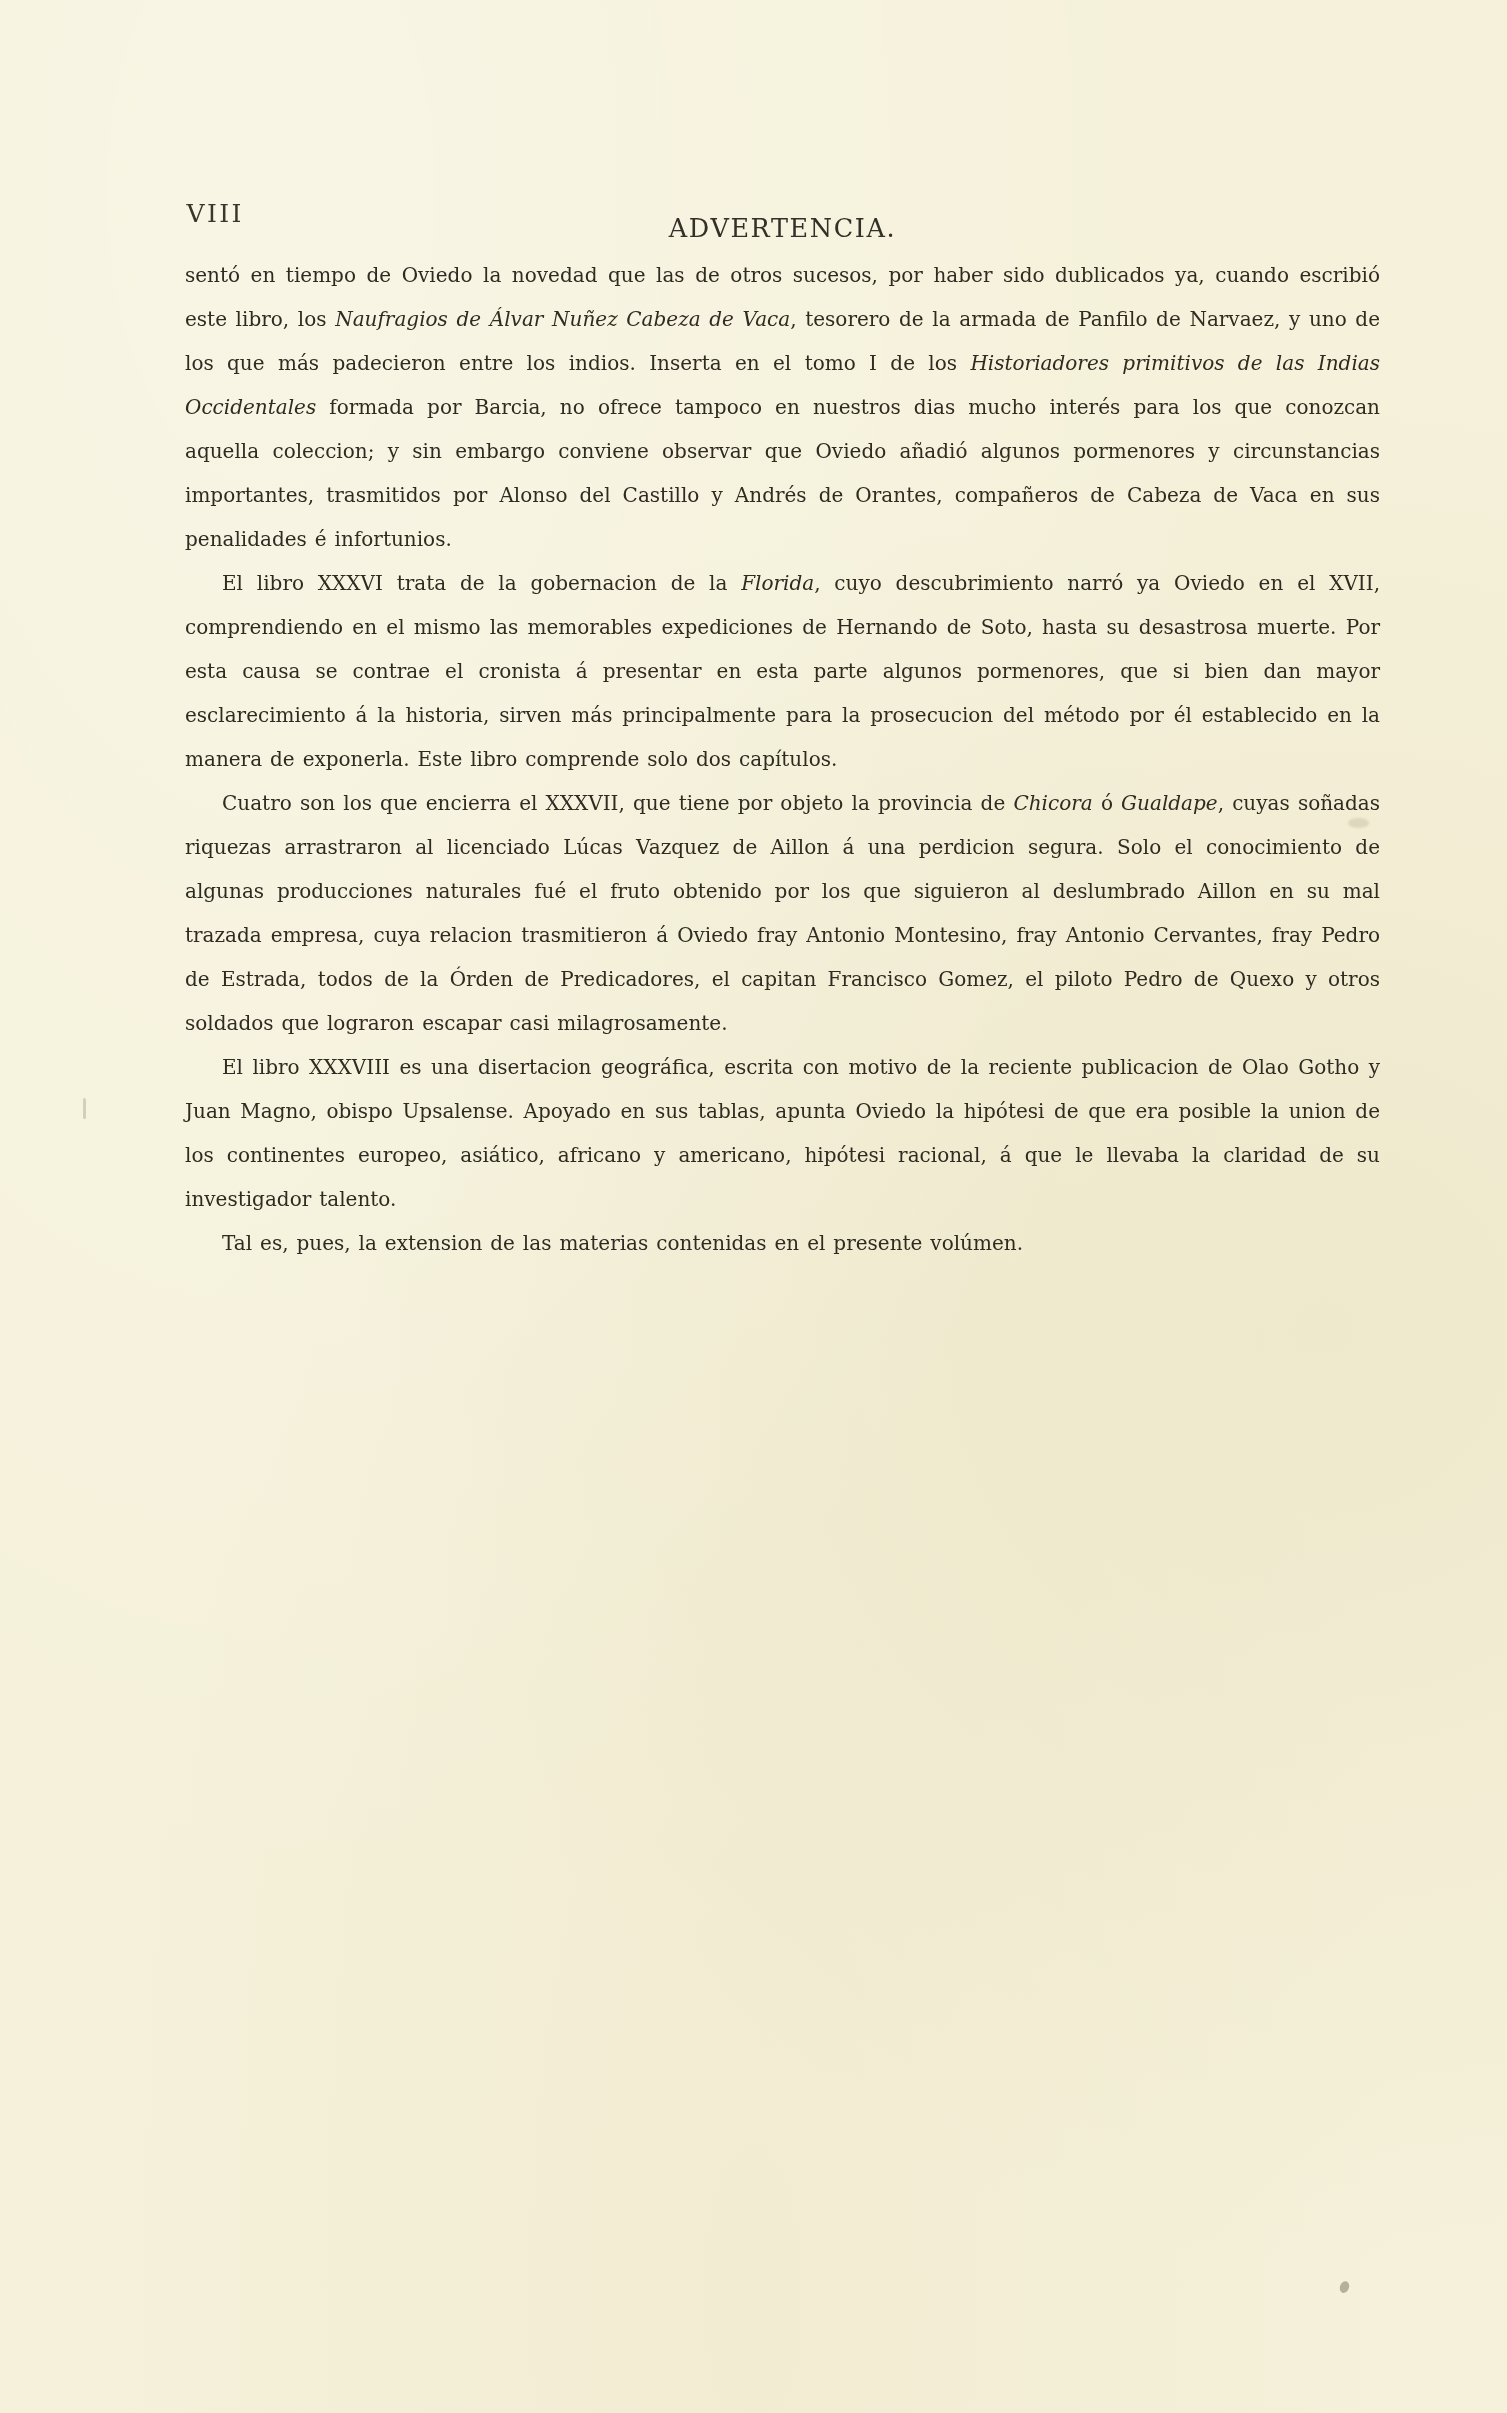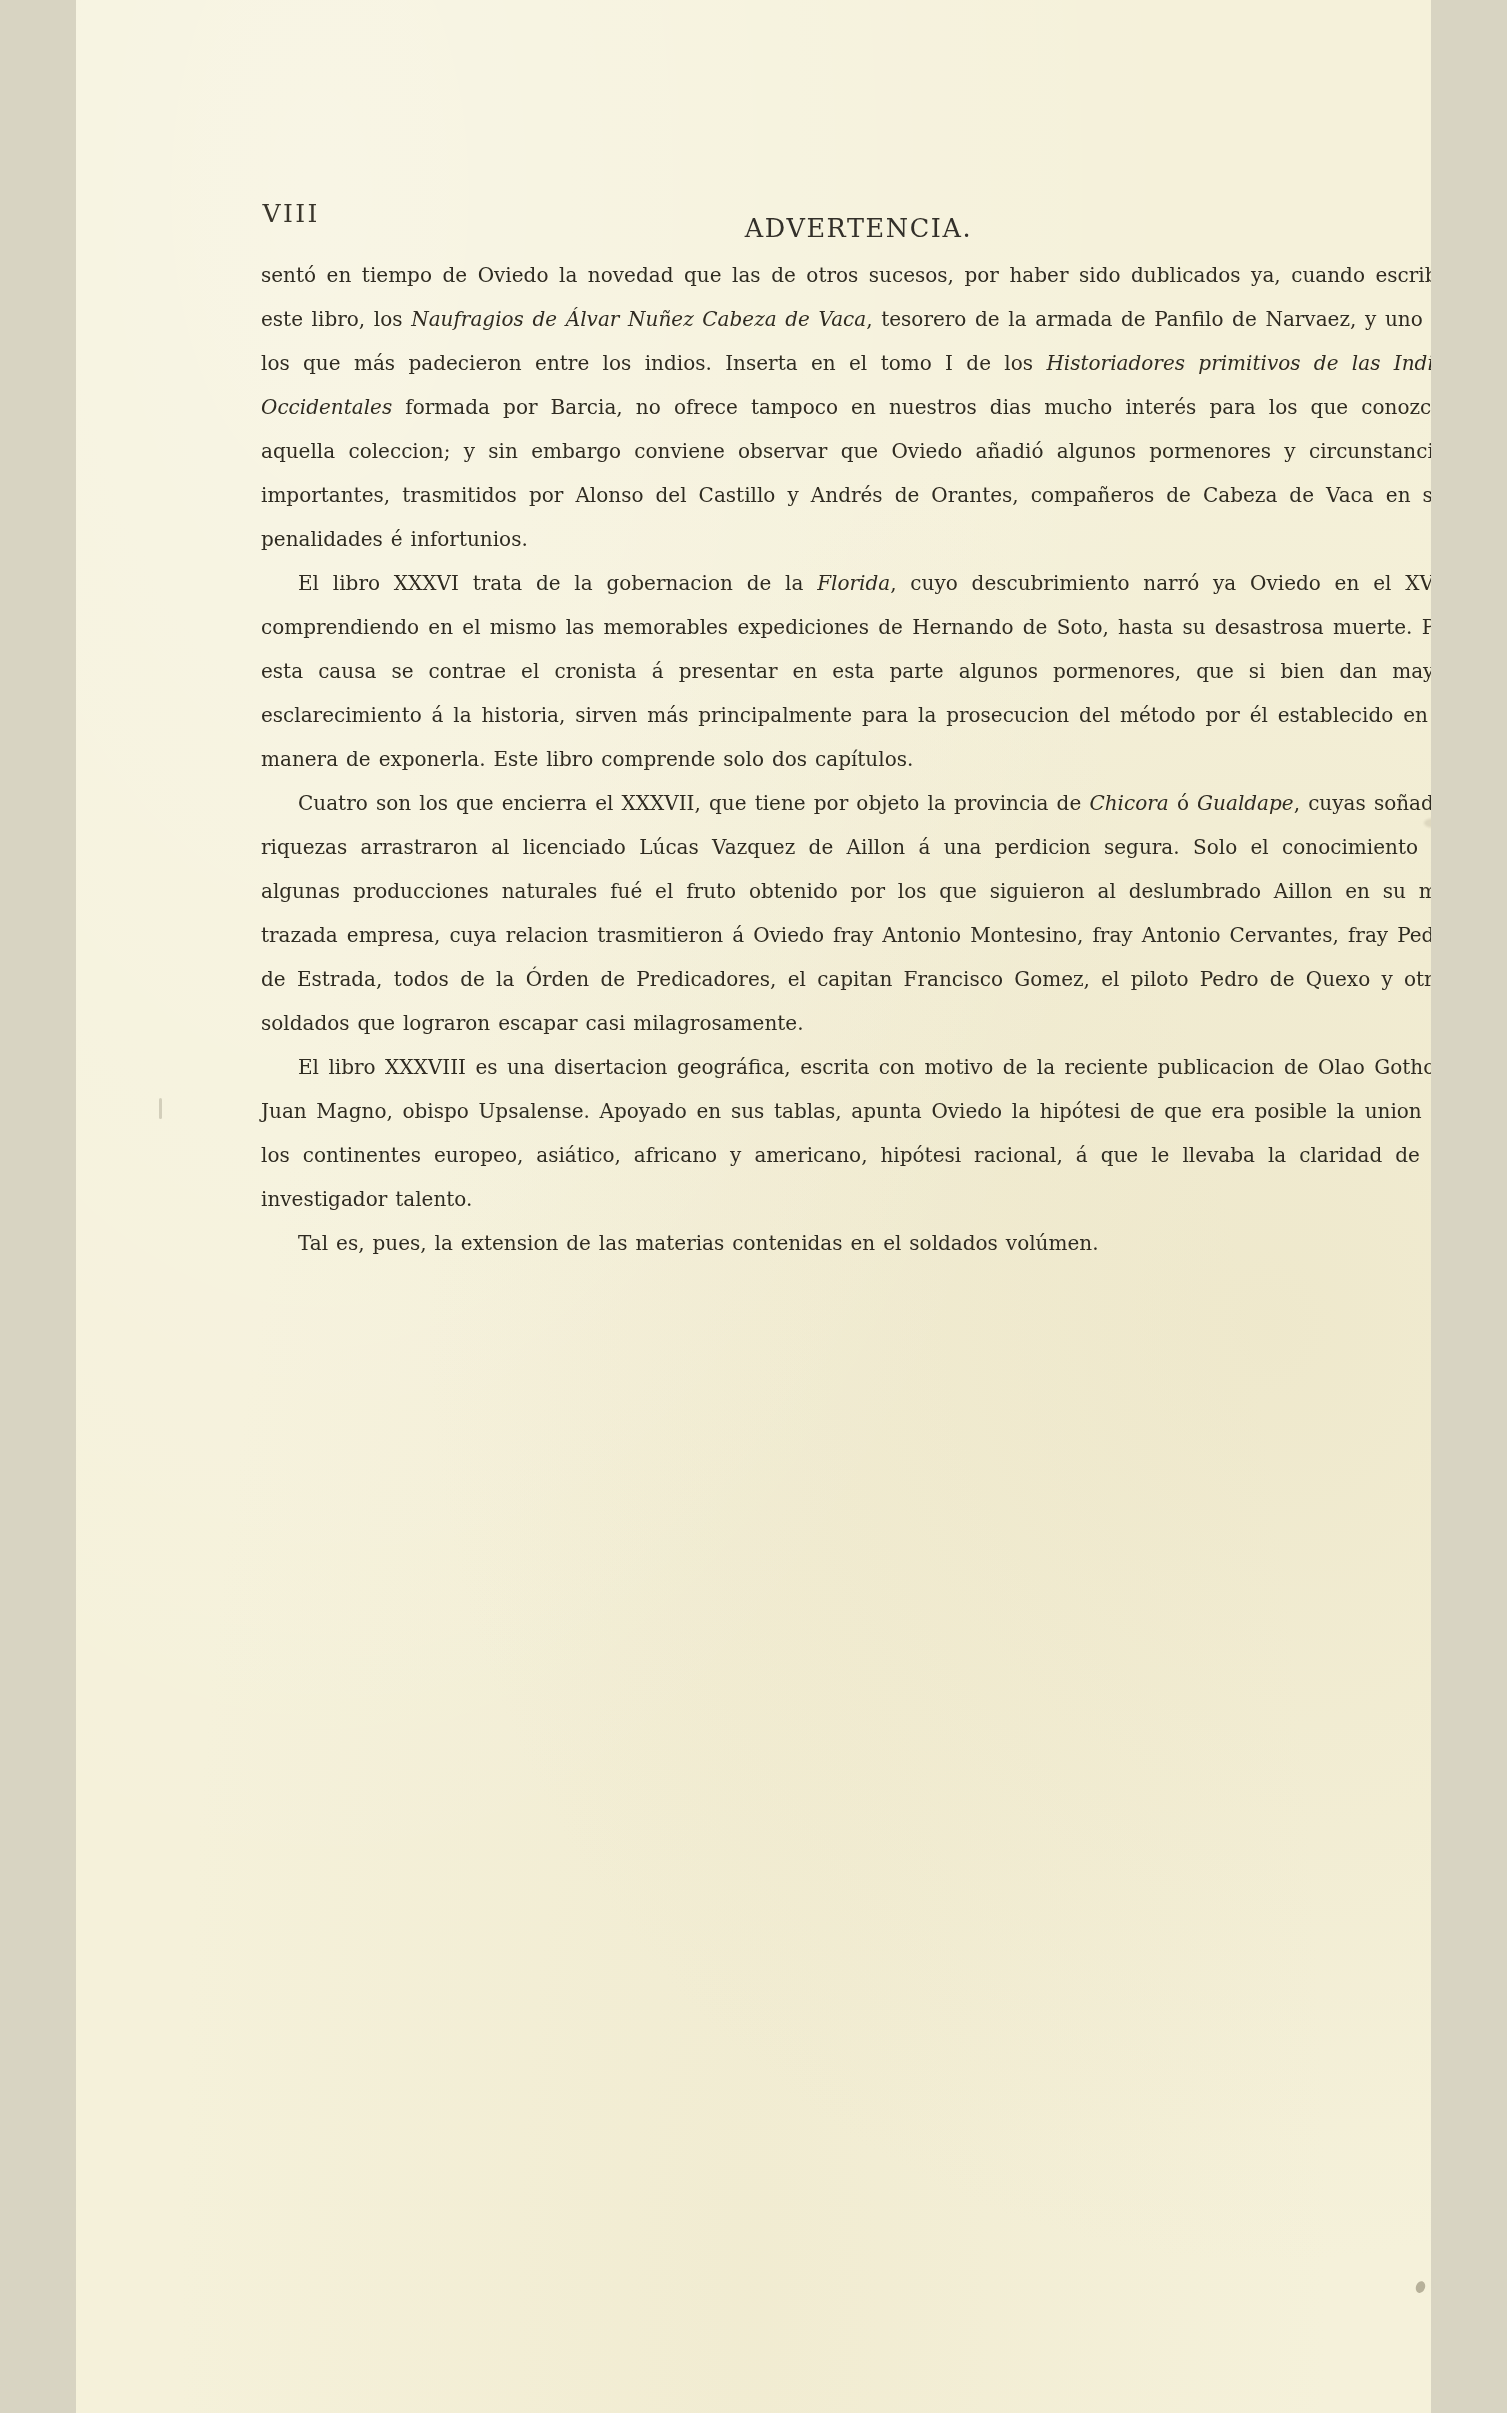--- a/index.html
+++ b/index.html
@@ -2,21 +2,21 @@
 <html style="font-size:12.7px"><head>
 <meta charset="utf-8">
 <style>
   html, body {
     margin: 0;
     padding: 0;
     background: #d8d4c2;
   }
   .page {
     position: relative;
-    width: 1355px;
+    width: 1507px;
     height: 2413px;
     margin: 0 auto;
     background-color: #f5f1da;
     background-image:
       radial-gradient(ellipse at 18% 8%, rgba(255,255,255,0.30), transparent 55%),
       radial-gradient(ellipse at 88% 55%, rgba(226,216,178,0.35), transparent 50%),
       radial-gradient(ellipse at 50% 95%, rgba(232,224,190,0.30), transparent 60%);
     overflow: hidden;
     font-family: "DejaVu Serif", "Liberation Serif", serif;
   }
@@ -75,21 +75,21 @@
   <div class="text-block">
     <div class="page-header">
       <span class="page-number">VIII</span>
       <span class="running-title">ADVERTENCIA.</span>
     </div>
     <div id="body-text">
         <p class="para"><span>sentó en tiempo de Oviedo la novedad que las de otros sucesos, por haber sido dublicados ya, cuando escribió este libro, los </span><span class="it">Naufragios de Álvar Nuñez Cabeza de Vaca</span><span>, tesorero de la armada de Panfilo de Narvaez, y uno de los que más padecieron entre los indios. Inserta en el tomo I de los </span><span class="it">Historiadores primitivos de las Indias Occidentales</span><span> formada por Barcia, no ofrece tampoco en nuestros dias mucho interés para los que conozcan aquella coleccion; y sin embargo conviene observar que Oviedo añadió algunos pormenores y circunstancias importantes, trasmitidos por Alonso del Castillo y Andrés de Orantes, compañeros de Cabeza de Vaca en sus penalidades é infortunios.</span></p>
         <p class="para indent"><span>El libro XXXVI trata de la gobernacion de la </span><span class="it">Florida</span><span>, cuyo descubrimiento narró ya Oviedo en el XVII, comprendiendo en el mismo las memorables expediciones de Hernando de Soto, hasta su desastrosa muerte. Por esta causa se contrae el cronista á presentar en esta parte algunos pormenores, que si bien dan mayor esclarecimiento á la historia, sirven más principalmente para la prosecucion del método por él establecido en la manera de exponerla. Este libro comprende solo dos capítulos.</span></p>
         <p class="para indent"><span>Cuatro son los que encierra el XXXVII, que tiene por objeto la provincia de </span><span class="it">Chicora</span><span> ó </span><span class="it">Gualdape</span><span>, cuyas soñadas riquezas arrastraron al licenciado Lúcas Vazquez de Aillon á una perdicion segura. Solo el conocimiento de algunas producciones naturales fué el fruto obtenido por los que siguieron al deslumbrado Aillon en su mal trazada empresa, cuya relacion trasmitieron á Oviedo fray Antonio Montesino, fray Antonio Cervantes, fray Pedro de Estrada, todos de la Órden de Predicadores, el capitan Francisco Gomez, el piloto Pedro de Quexo y otros soldados que lograron escapar casi milagrosamente.</span></p>
         <p class="para indent"><span>El libro XXXVIII es una disertacion geográfica, escrita con motivo de la reciente publicacion de Olao Gotho y Juan Magno, obispo Upsalense. Apoyado en sus tablas, apunta Oviedo la hipótesi de que era posible la union de los continentes europeo, asiático, africano y americano, hipótesi racional, á que le llevaba la claridad de su investigador talento.</span></p>
-        <p class="para indent"><span>Tal es, pues, la extension de las materias contenidas en el soldados volúmen.</span></p>
+        <p class="para indent"><span>Tal es, pues, la extension de las materias contenidas en el presente volúmen.</span></p>
       </div>
   </div>
 
   <div class="speck s1"></div>
   <div class="speck s2"></div>
   <div class="speck s3"></div>
 </div>
 
 
 </body></html>

